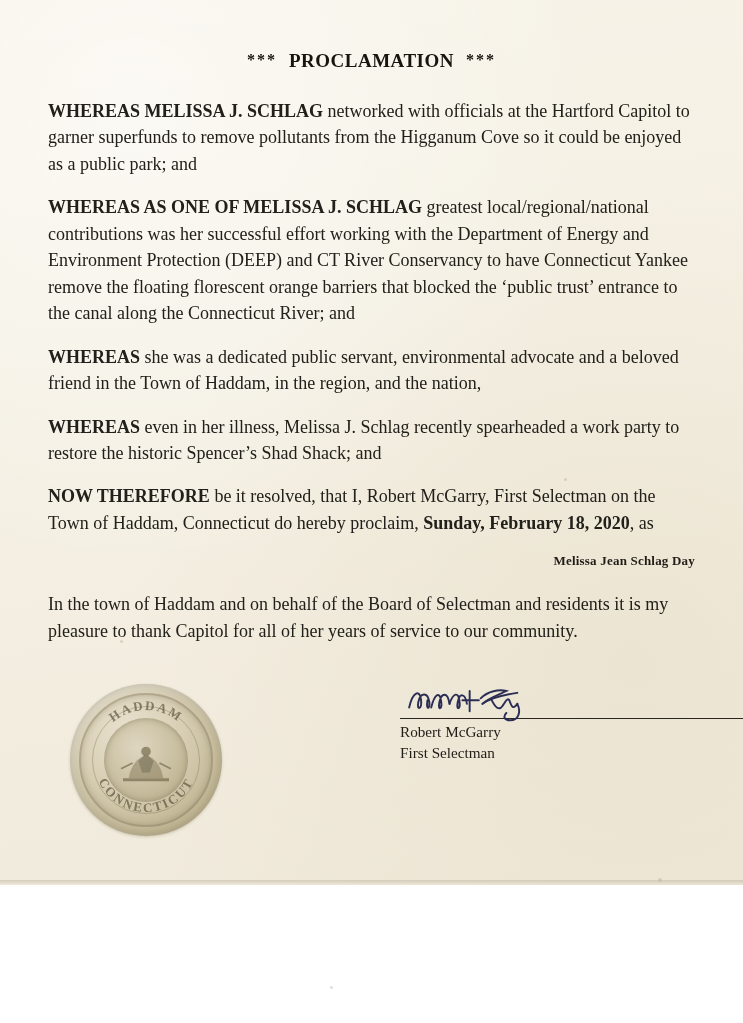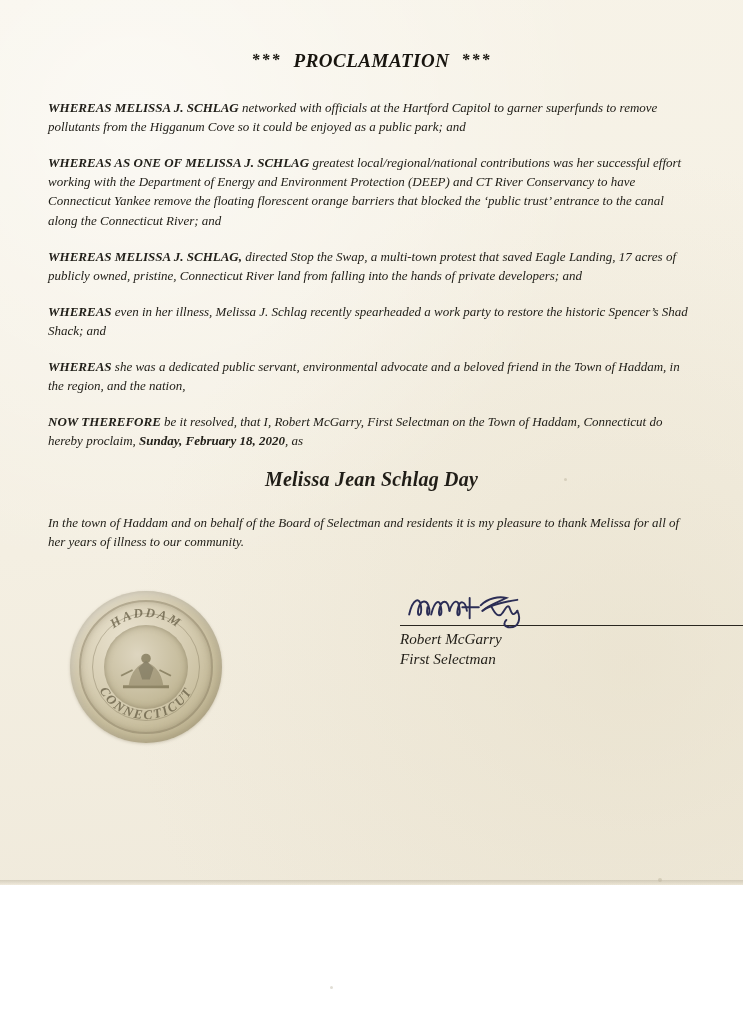--- a/index.html
+++ b/index.html
@@ -16,21 +16,20 @@
   .page {
     position: relative;
     width: 743px;
     height: 945px;
     background: #f6f2e6;
     background-image:
       radial-gradient(circle at 18% 12%, rgba(255,255,255,0.55), rgba(255,255,255,0) 45%),
       radial-gradient(circle at 85% 70%, rgba(226,217,193,0.45), rgba(255,255,255,0) 55%),
       linear-gradient(175deg, #f7f3e8 0%, #f4efe2 55%, #efe9da 100%);
     box-sizing: border-box;
-    font-style: italic;
   }
   .paper-bottom {
     position: absolute;
     left: 0;
     right: 0;
     bottom: 0;
     height: 60px;
     background: #ffffff;
   }
   .sheet-edge {
@@ -59,33 +58,33 @@
     color: #18150f;
   }
   .title .stars {
     font-size: 16px;
     letter-spacing: 2px;
     vertical-align: 2px;
   }
   .title .stars.left { margin-right: 12px; }
   .title .stars.right { margin-left: 12px; }
   p.para {
-    font-size: 13px;
+    font-size: 18px;
     line-height: 1.47;
     margin: 0 0 17px 0;
     text-align: left;
     color: #22201a;
   }
   .lead {
     font-weight: bold;
   }
   .subtitle {
-    text-align: center;
-    font-weight: bold;
-    font-size: 20px;
+    text-align: right;
+    font-weight: bold;
+    font-size: 13px;
     margin: 4px 0 22px 0;
     letter-spacing: 0.2px;
   }
   .sig-area {
     position: relative;
     margin-top: 30px;
     height: 190px;
   }
   .seal {
     position: absolute;
@@ -196,39 +195,36 @@
 
     <p class="para">
       <span class="lead">WHEREAS MELISSA J. SCHLAG</span><span> networked with officials at the Hartford Capitol to garner superfunds to remove pollutants from the Higganum Cove so it could be enjoyed as a public park; and</span>
     </p>
 
     <p class="para">
       <span class="lead">WHEREAS AS ONE OF MELISSA J. SCHLAG</span><span> greatest local/regional/national contributions was her successful effort working with the Department of Energy and Environment Protection (DEEP) and CT River Conservancy to have Connecticut Yankee remove the floating florescent orange barriers that blocked the ‘public trust’ entrance to the canal along the Connecticut River; and</span>
     </p>
 
 
-    <p class="para">
-      <span class="lead">WHEREAS MELISSA J. SCHLAG,</span><span> directed Stop the Swap, a multi-town protest that saved Eagle Landing, 17 acres of publicly owned, pristine, Connecticut River land from falling into the hands of private developers; and</span>
+
+    <p class="para">
+      <span class="lead">WHEREAS</span><span> she was a dedicated public servant, environmental advocate and a beloved friend in the Town of Haddam, in the region, and the nation,</span>
     </p>
 
     <p class="para">
       <span class="lead">WHEREAS</span><span> even in her illness, Melissa J. Schlag recently spearheaded a work party to restore the historic Spencer’s Shad Shack; and</span>
     </p>
 
     <p class="para">
-      <span class="lead">WHEREAS</span><span> she was a dedicated public servant, environmental advocate and a beloved friend in the Town of Haddam, in the region, and the nation,</span>
-    </p>
-
-    <p class="para">
       <span class="lead">NOW THEREFORE</span><span> be it resolved, that I, Robert McGarry, First Selectman on the Town of Haddam, Connecticut do hereby proclaim, </span><span class="lead">Sunday, February 18, 2020</span><span>, as</span>
     </p>
 
     <div class="subtitle">Melissa Jean Schlag Day</div>
 
-    <p class="para">In the town of Haddam and on behalf of the Board of Selectman and residents it is my pleasure to thank Melissa for all of her years of illness to our community.</p>
+    <p class="para">In the town of Haddam and on behalf of the Board of Selectman and residents it is my pleasure to thank Capitol for all of her years of service to our community.</p>
 
 
     <div class="sig-area">
 
       <div class="seal">
         <div class="ring"></div>
         <div class="ring2"></div>
         <div class="inner"></div>
         <svg class="figure" viewBox="0 0 60 48">
           <path d="M6 40 L54 40 L54 43 L6 43 Z" fill="#6f6646"></path>

